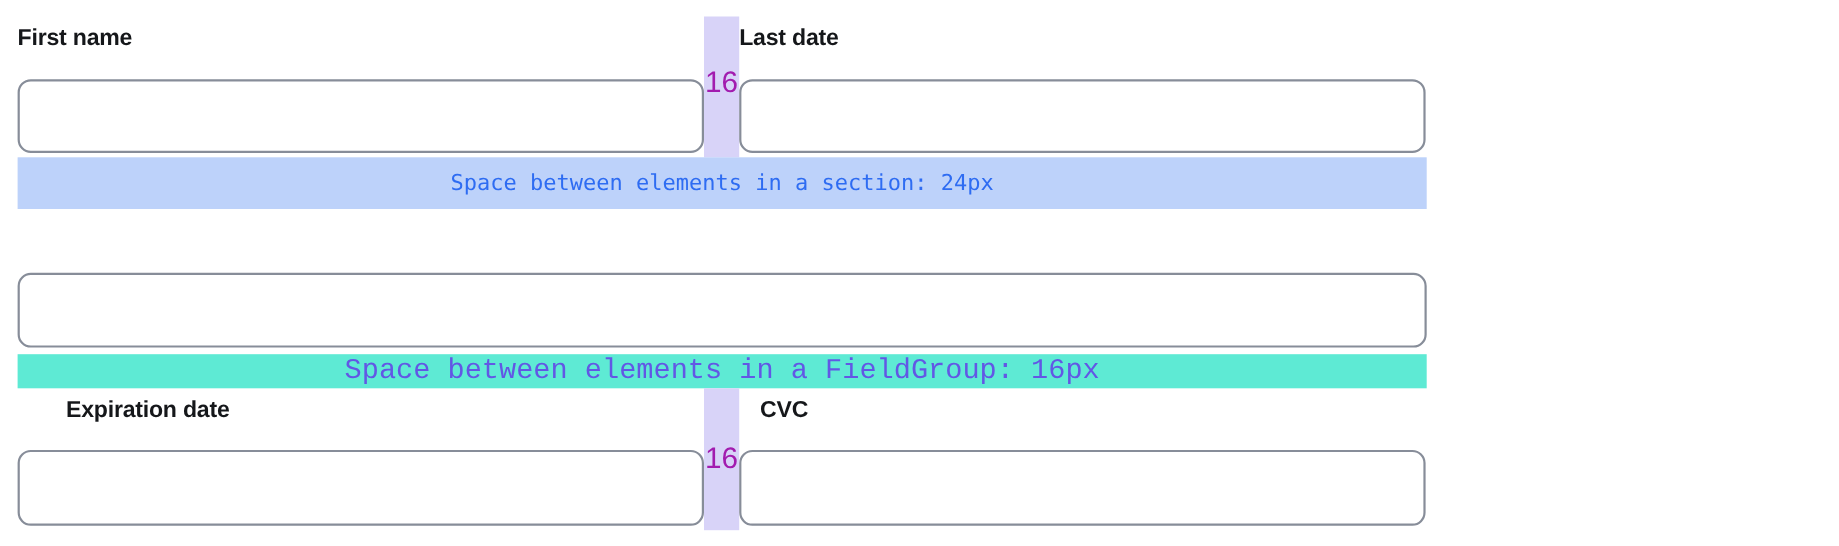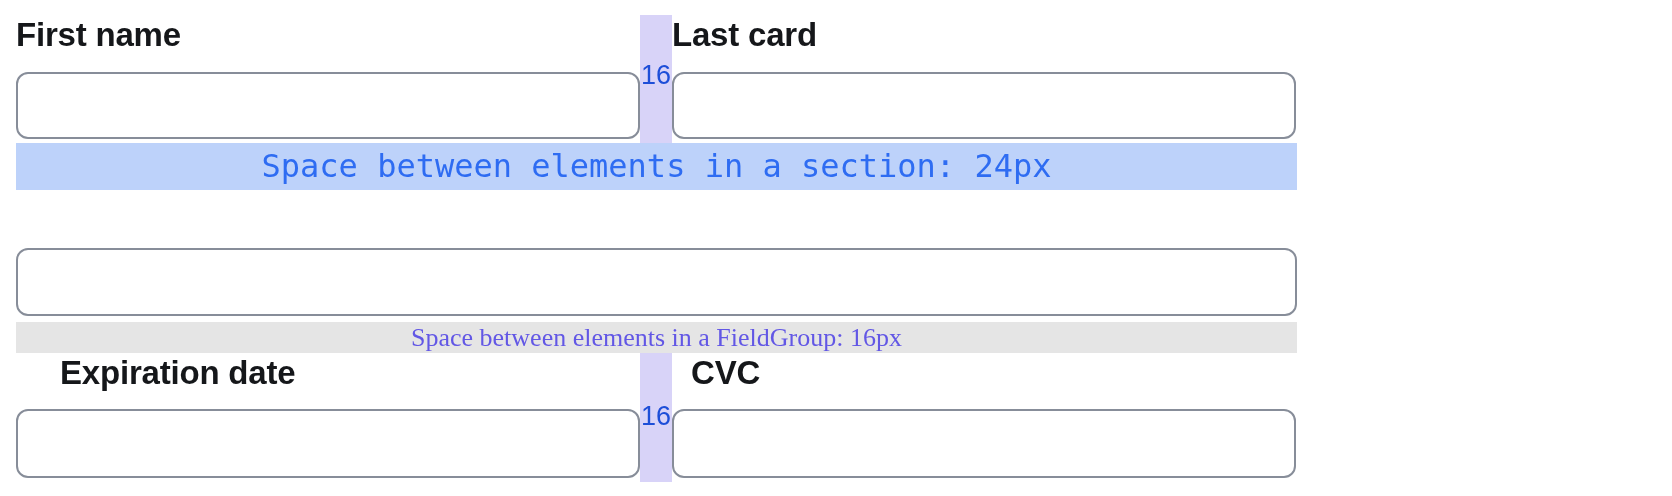--- a/index.html
+++ b/index.html
@@ -10,21 +10,21 @@
   }
   .canvas {
     position: relative;
     width: 1672px;
     height: 496px;
     background: #ffffff;
     overflow: hidden;
   }
   .field-label {
     position: absolute;
-    font-size: 33px;
+    font-size: 21px;
     font-weight: 700;
     color: #15171a;
     letter-spacing: -0.2px;
     line-height: 38px;
     white-space: nowrap;
   }
   .text-input {
     position: absolute;
     box-sizing: border-box;
     border: 2.5px solid #878d99;
@@ -41,60 +41,60 @@
     width: 32px;
     background: #d8d3f8;
   }
   .gap-strip .gap-num {
     position: absolute;
     left: 0;
     width: 100%;
     text-align: center;
     font-size: 27px;
     line-height: 30px;
-    color: #1d4ed8;
+    color: #a21caf;
   }
   .band {
     position: absolute;
     left: 16px;
     width: 1281px;
     text-align: center;
   }
   .band-section {
     top: 143px;
     height: 47px;
     background: #bdd2fa;
     color: #2e6cf2;
     font-family: "DejaVu Sans Mono", monospace;
-    font-size: 32px;
+    font-size: 20px;
     line-height: 47px;
   }
   .band-group {
     top: 322px;
     height: 31px;
-    background: #e5e5e5;
+    background: #5eead4;
     color: #6257e5;
-    font-family: Liberation Serif, serif;
+    font-family: Liberation Mono, monospace;
     font-size: 26px;
     line-height: 31px;
   }
 </style>
 </head>
 <body>
 
 <div class="canvas">
 
   <div class="gap-strip" style="top:15px; height:128px;">
     <span class="gap-num" style="top:45px;">16</span>
   </div>
 
   <div class="field-label" style="left:16px; top:16px;">First name</div>
   <input type="text" class="text-input" style="left: 16px; top: 72px; width: 624px; height: 67px;" value="">
 
-  <div class="field-label" style="left:672px; top:16px;">Last card</div>
+  <div class="field-label" style="left:672px; top:16px;">Last date</div>
   <input type="text" class="text-input" style="left: 672px; top: 72px; width: 624px; height: 67px;" value="">
 
   <div class="band band-section">
     <span>Space between elements in a section: 24px</span>
   </div>
 
   <input type="text" class="text-input" style="left: 16px; top: 248px; width: 1281px; height: 68px;" value="">
 
   <div class="band band-group">
     <span>Space between elements in a FieldGroup: 16px</span>

